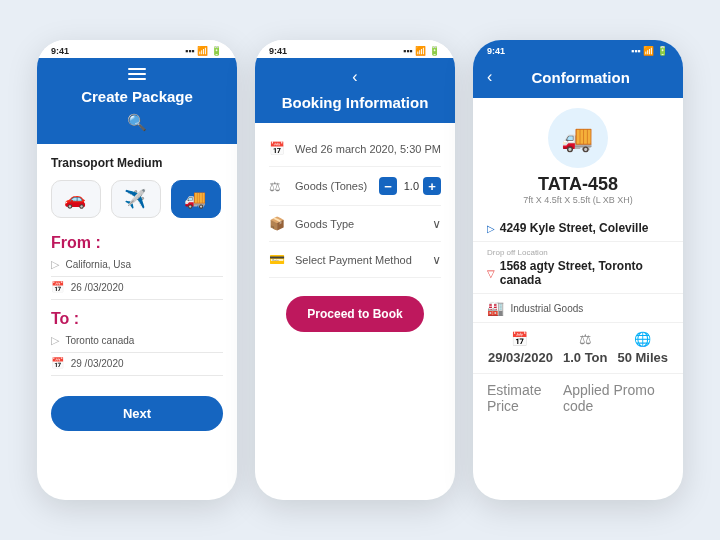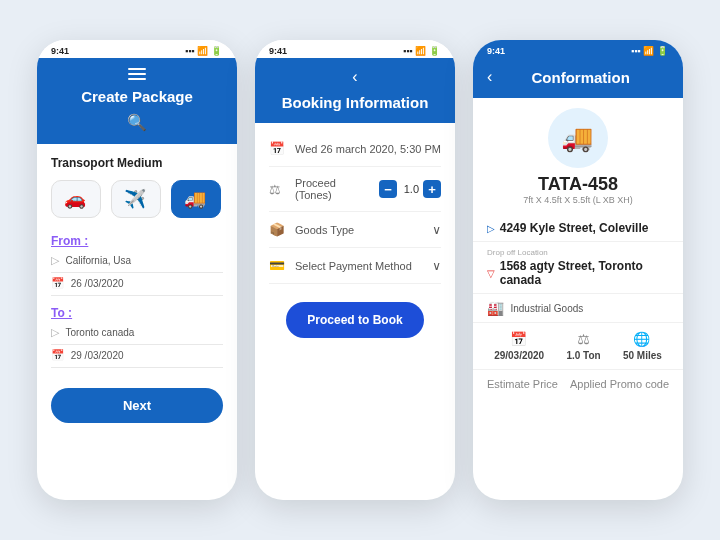--- a/index.html
+++ b/index.html
@@ -95,25 +95,24 @@
       cursor: pointer;
     }
     .transport-btn.active {
       background: #1565c0;
       border-color: #1565c0;
       color: #fff;
     }
 
     .field-group { margin-bottom: 10px; }
     .field-label {
-      font-size: 12px;
-      font-weight: 700;
-      color: #8b5cf6;
+      font-size: 16px;
+      font-weight: 700;
+      color: #be185d;
       margin-bottom: 6px;
-      text-decoration: underline;
     }
     .field-row {
       display: flex;
       align-items: center;
       gap: 6px;
       border-bottom: 1px solid #e8e8e8;
       padding-bottom: 5px;
       margin-bottom: 4px;
     }
     .field-icon { font-size: 11px; color: #aaa; }
@@ -169,21 +168,21 @@
       align-items: center;
       justify-content: space-between;
       padding: 10px 0;
       border-bottom: 1px solid #f0f0f0;
       cursor: pointer;
     }
     .select-left { display: flex; align-items: center; gap: 8px; }
     .chevron { font-size: 12px; color: #555; }
 
     .proceed-btn {
-      background: #1d4ed8;
+      background: #be185d;
       color: #fff;
       border: none;
       border-radius: 22px;
       width: 80%;
       padding: 11px 0;
       font-size: 12px;
       font-weight: 700;
       cursor: pointer;
       display: block;
       margin: 18px auto 0;
@@ -249,28 +248,28 @@
     }
     .goods-text { font-size: 10px; color: #555; }
     .stats-row {
       display: flex;
       justify-content: space-around;
       padding: 8px 10px;
       border-bottom: 1px solid #f0f0f0;
     }
     .stat-item { display: flex; flex-direction: column; align-items: center; gap: 3px; }
     .stat-icon { font-size: 14px; color: #888; }
-    .stat-val { font-size: 10px; color: #444; font-weight: 600; }
+    .stat-val { font-size: 13px; color: #444; font-weight: 600; }
     .bottom-row {
       display: flex;
       justify-content: space-between;
       padding: 8px 14px 6px;
     }
     .bottom-label {
-      font-size: 11px;
+      font-size: 14px;
       color: #888;
     }
   </style>
 </head>
 <body>
 
 <div class="phone phone-1">
 
   <div class="status-bar">
     <span>9:41</span>
@@ -342,21 +341,21 @@
   </div>
   <div class="phone-body" style="padding-top:8px;">
 
     <div class="info-row">
       <span class="info-icon">📅</span>
       <span class="info-label">Wed 26 march 2020,  5:30 PM</span>
     </div>
 
     <div class="info-row">
       <span class="info-icon">⚖</span>
-      <span class="info-label">Proceed (Tones)</span>
+      <span class="info-label">Goods (Tones)</span>
       <div class="weight-ctrl">
         <button class="weight-btn minus">−</button>
         <span class="weight-val">1.0</span>
         <button class="weight-btn plus">+</button>
       </div>
     </div>
 
     <div class="select-row">
       <div class="select-left">
         <span class="info-icon">📦</span>

